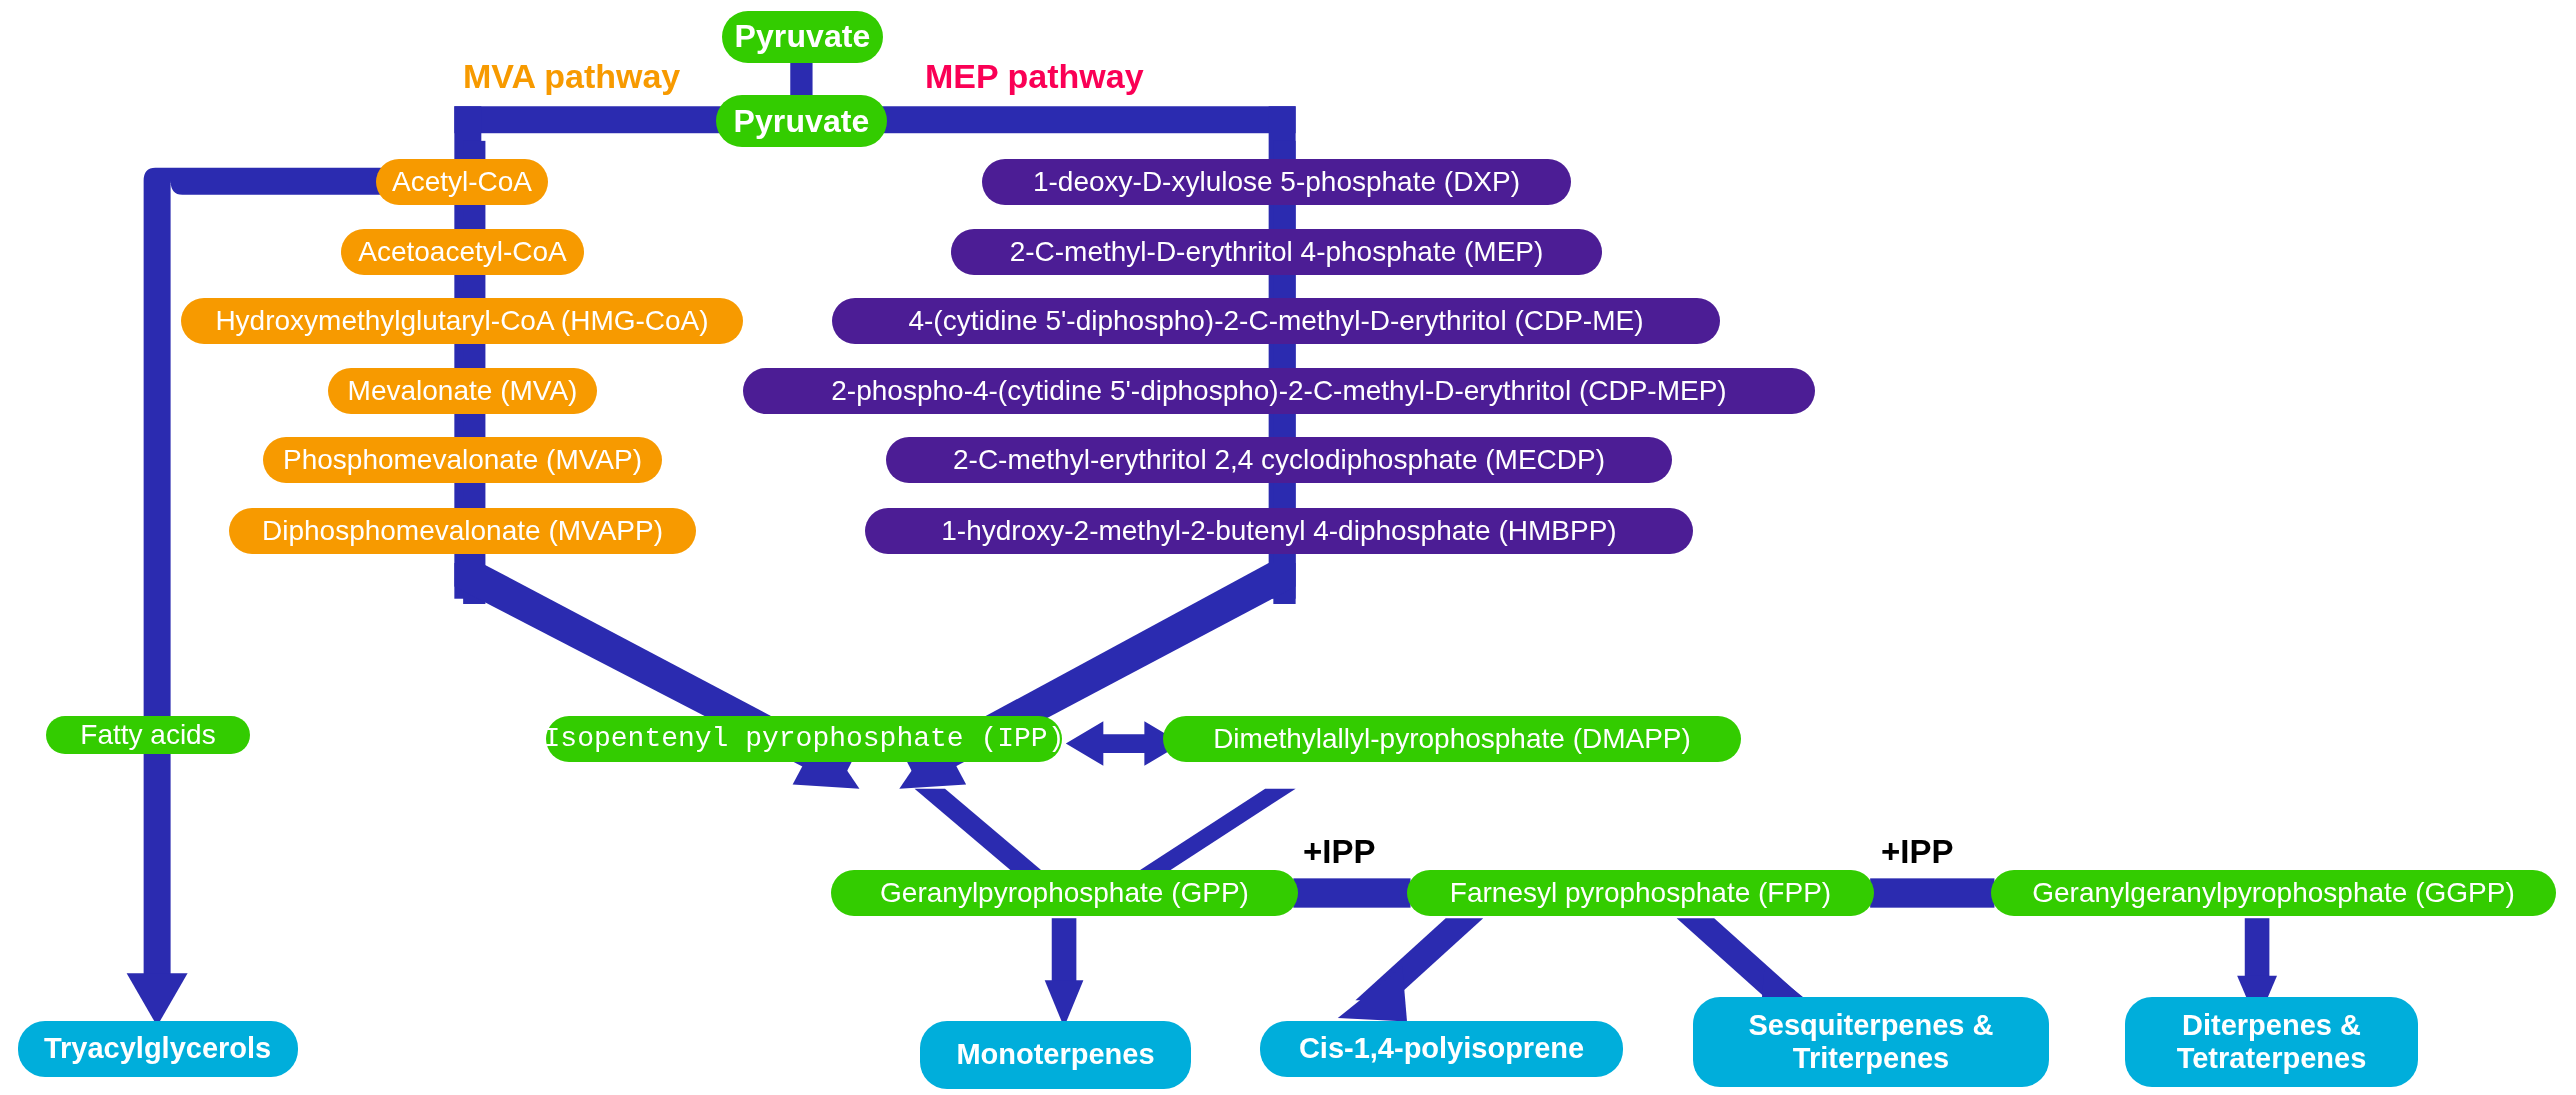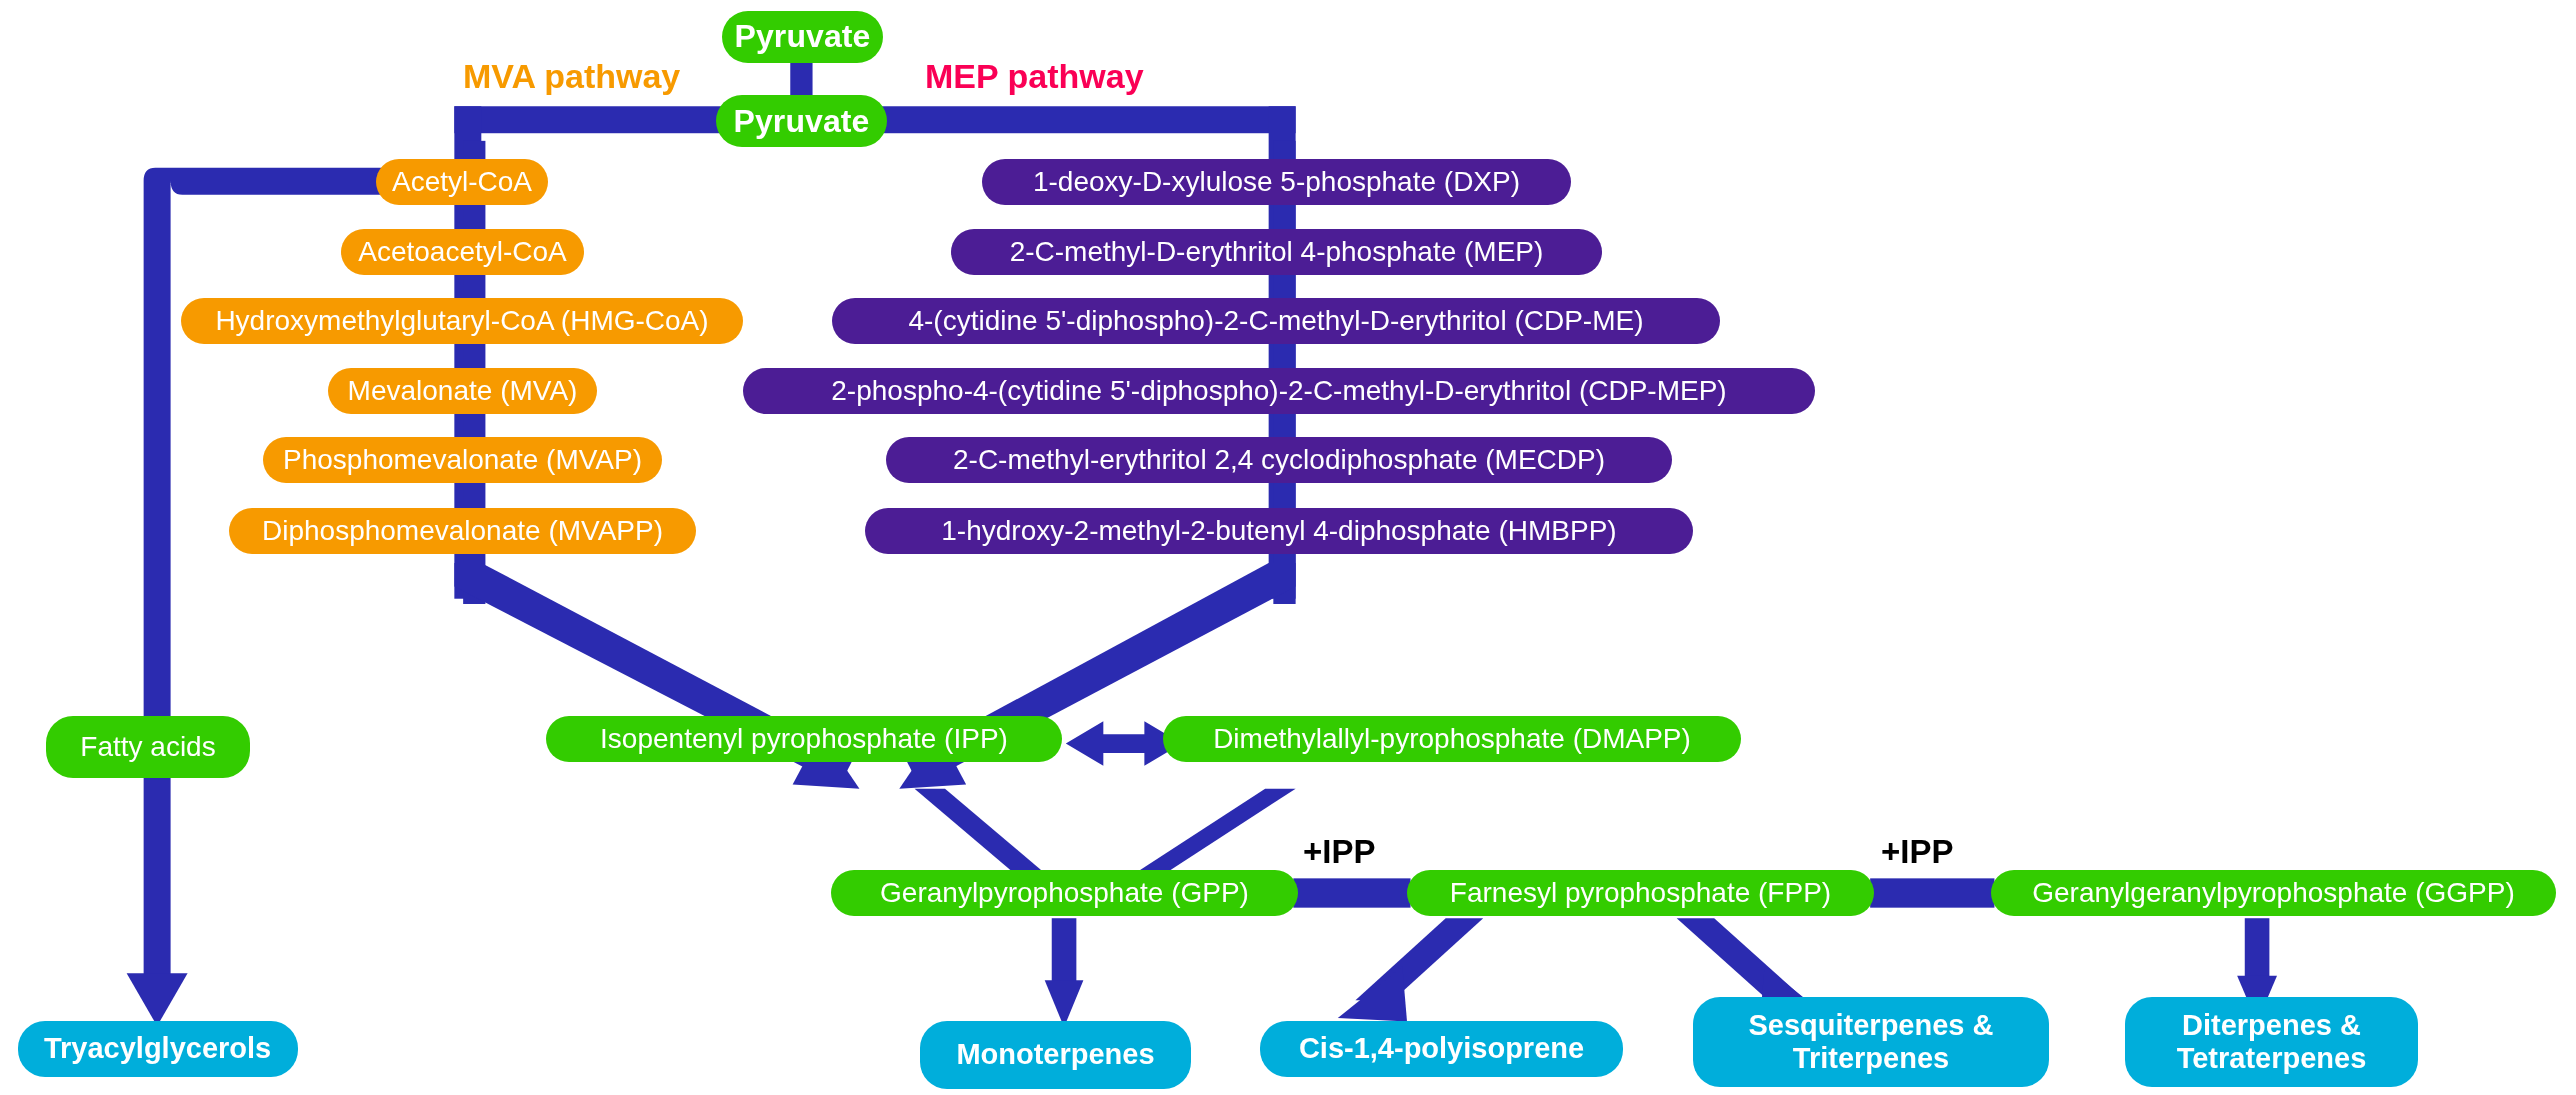--- a/index.html
+++ b/index.html
@@ -106,23 +106,23 @@
   <div class="node orange n-metab" style="left:229px;top:508px;width:467px;height:46px;">Diphosphomevalonate (MVAPP)</div>
   <div class="node orange n-metab" style="left:263px;top:437px;width:399px;height:46px;">Phosphomevalonate (MVAP)</div>
 
   <div class="node pink n-metab" style="left:982px;top:159px;width:589px;height:46px;">1-deoxy-D-xylulose 5-phosphate (DXP)</div>
   <div class="node pink n-metab" style="left:951px;top:229px;width:651px;height:46px;">2-C-methyl-D-erythritol 4-phosphate (MEP)</div>
   <div class="node pink n-metab" style="left:832px;top:298px;width:888px;height:46px;">4-(cytidine 5'-diphospho)-2-C-methyl-D-erythritol (CDP-ME)</div>
   <div class="node pink n-metab" style="left:743px;top:368px;width:1072px;height:46px;">2-phospho-4-(cytidine 5'-diphospho)-2-C-methyl-D-erythritol (CDP-MEP)</div>
   <div class="node pink n-metab" style="left:886px;top:437px;width:786px;height:46px;">2-C-methyl-erythritol 2,4 cyclodiphosphate (MECDP)</div>
   <div class="node pink n-metab" style="left:865px;top:508px;width:828px;height:46px;">1-hydroxy-2-methyl-2-butenyl 4-diphosphate (HMBPP)</div>
 
-  <div class="node green n-metab" style="left:46px;top:716px;width:204px;height:62px;">Fatty acids</div>
+  <div class="node green n-metab" style="left:46px;top:716px;width:204px;height:38px;">Fatty acids</div>
 
-  <div class="node green n-metab" style="left:546px;top:716px;width:516px;height:46px;">Isopentenyl pyrophosphate (IPP)</div>
+  <div class="node green n-metab" style="left:546px;top:716px;width:516px;height:46px;font-family:Liberation Mono, monospace;">Isopentenyl pyrophosphate (IPP)</div>
   <div class="node green n-metab" style="left:1163px;top:716px;width:578px;height:46px;">Dimethylallyl-pyrophosphate (DMAPP)</div>
 
   <div class="node green n-metab" style="left:831px;top:870px;width:467px;height:46px;">Geranylpyrophosphate (GPP)</div>
   <div class="node green n-metab" style="left:1407px;top:870px;width:467px;height:46px;">Farnesyl pyrophosphate (FPP)</div>
   <div class="node green n-metab" style="left:1991px;top:870px;width:565px;height:46px;">Geranylgeranylpyrophosphate (GGPP)</div>
 
   <div class="ipplabel" style="left:1303px;top:833px;">+IPP</div>
   <div class="ipplabel" style="left:1881px;top:833px;">+IPP</div>
 
   <div class="node cyan n-end" style="left:17.6px;top:1021px;width:280px;height:56px;">Tryacylglycerols</div>

